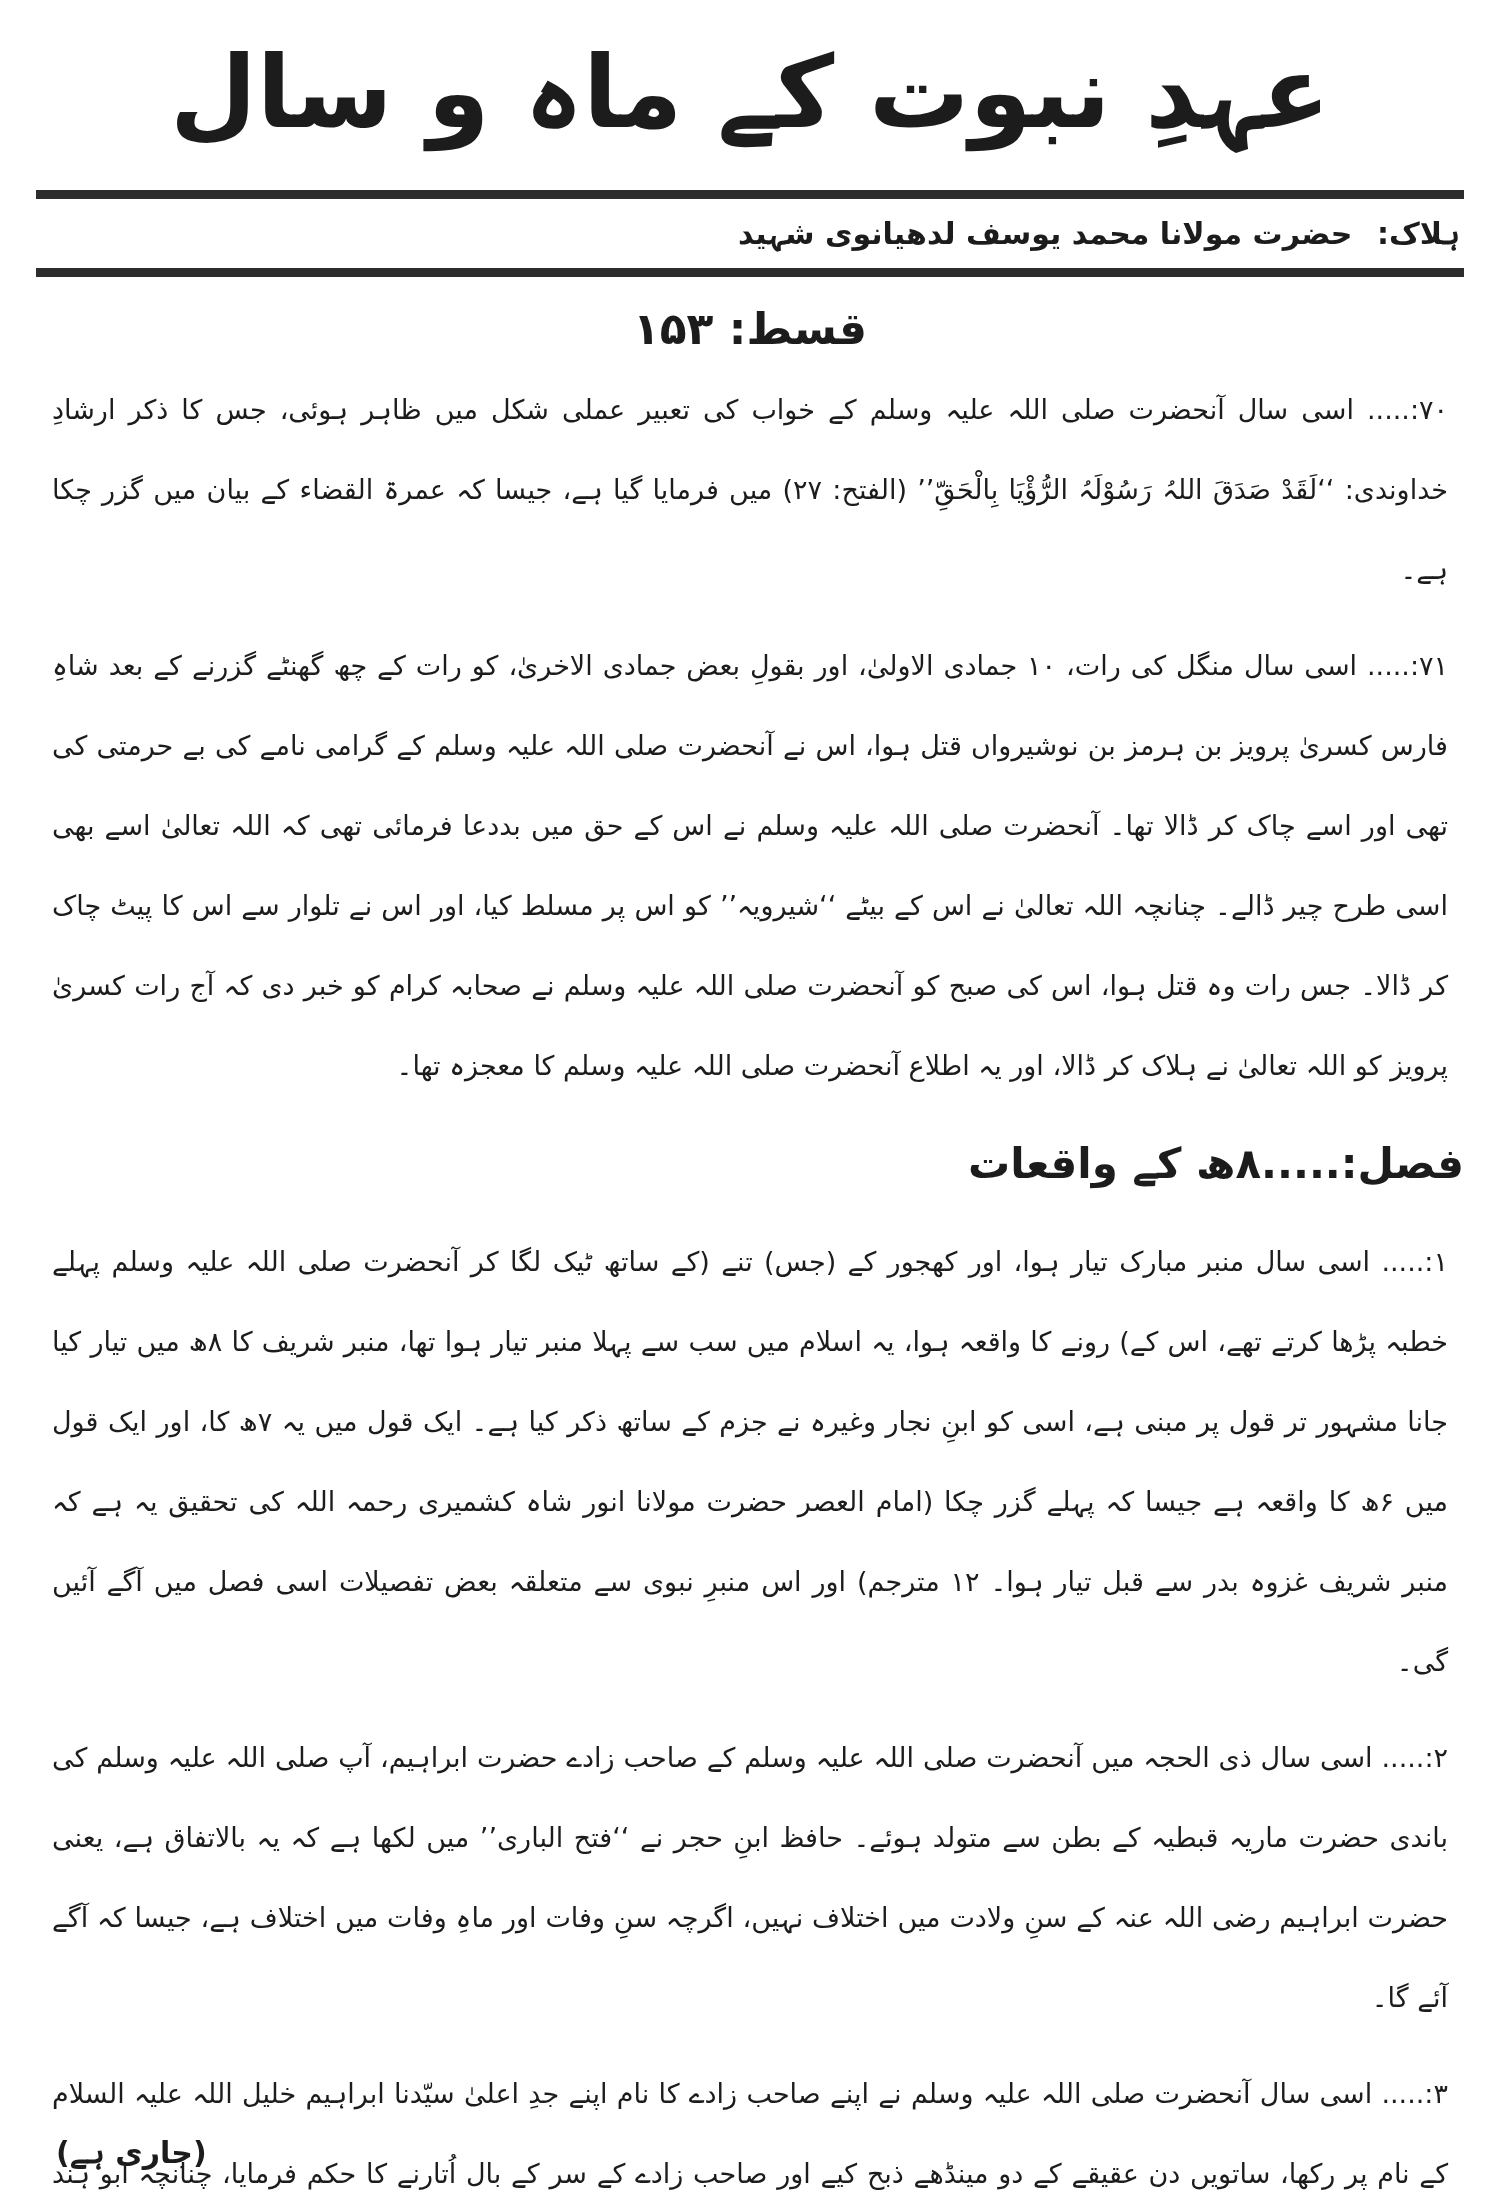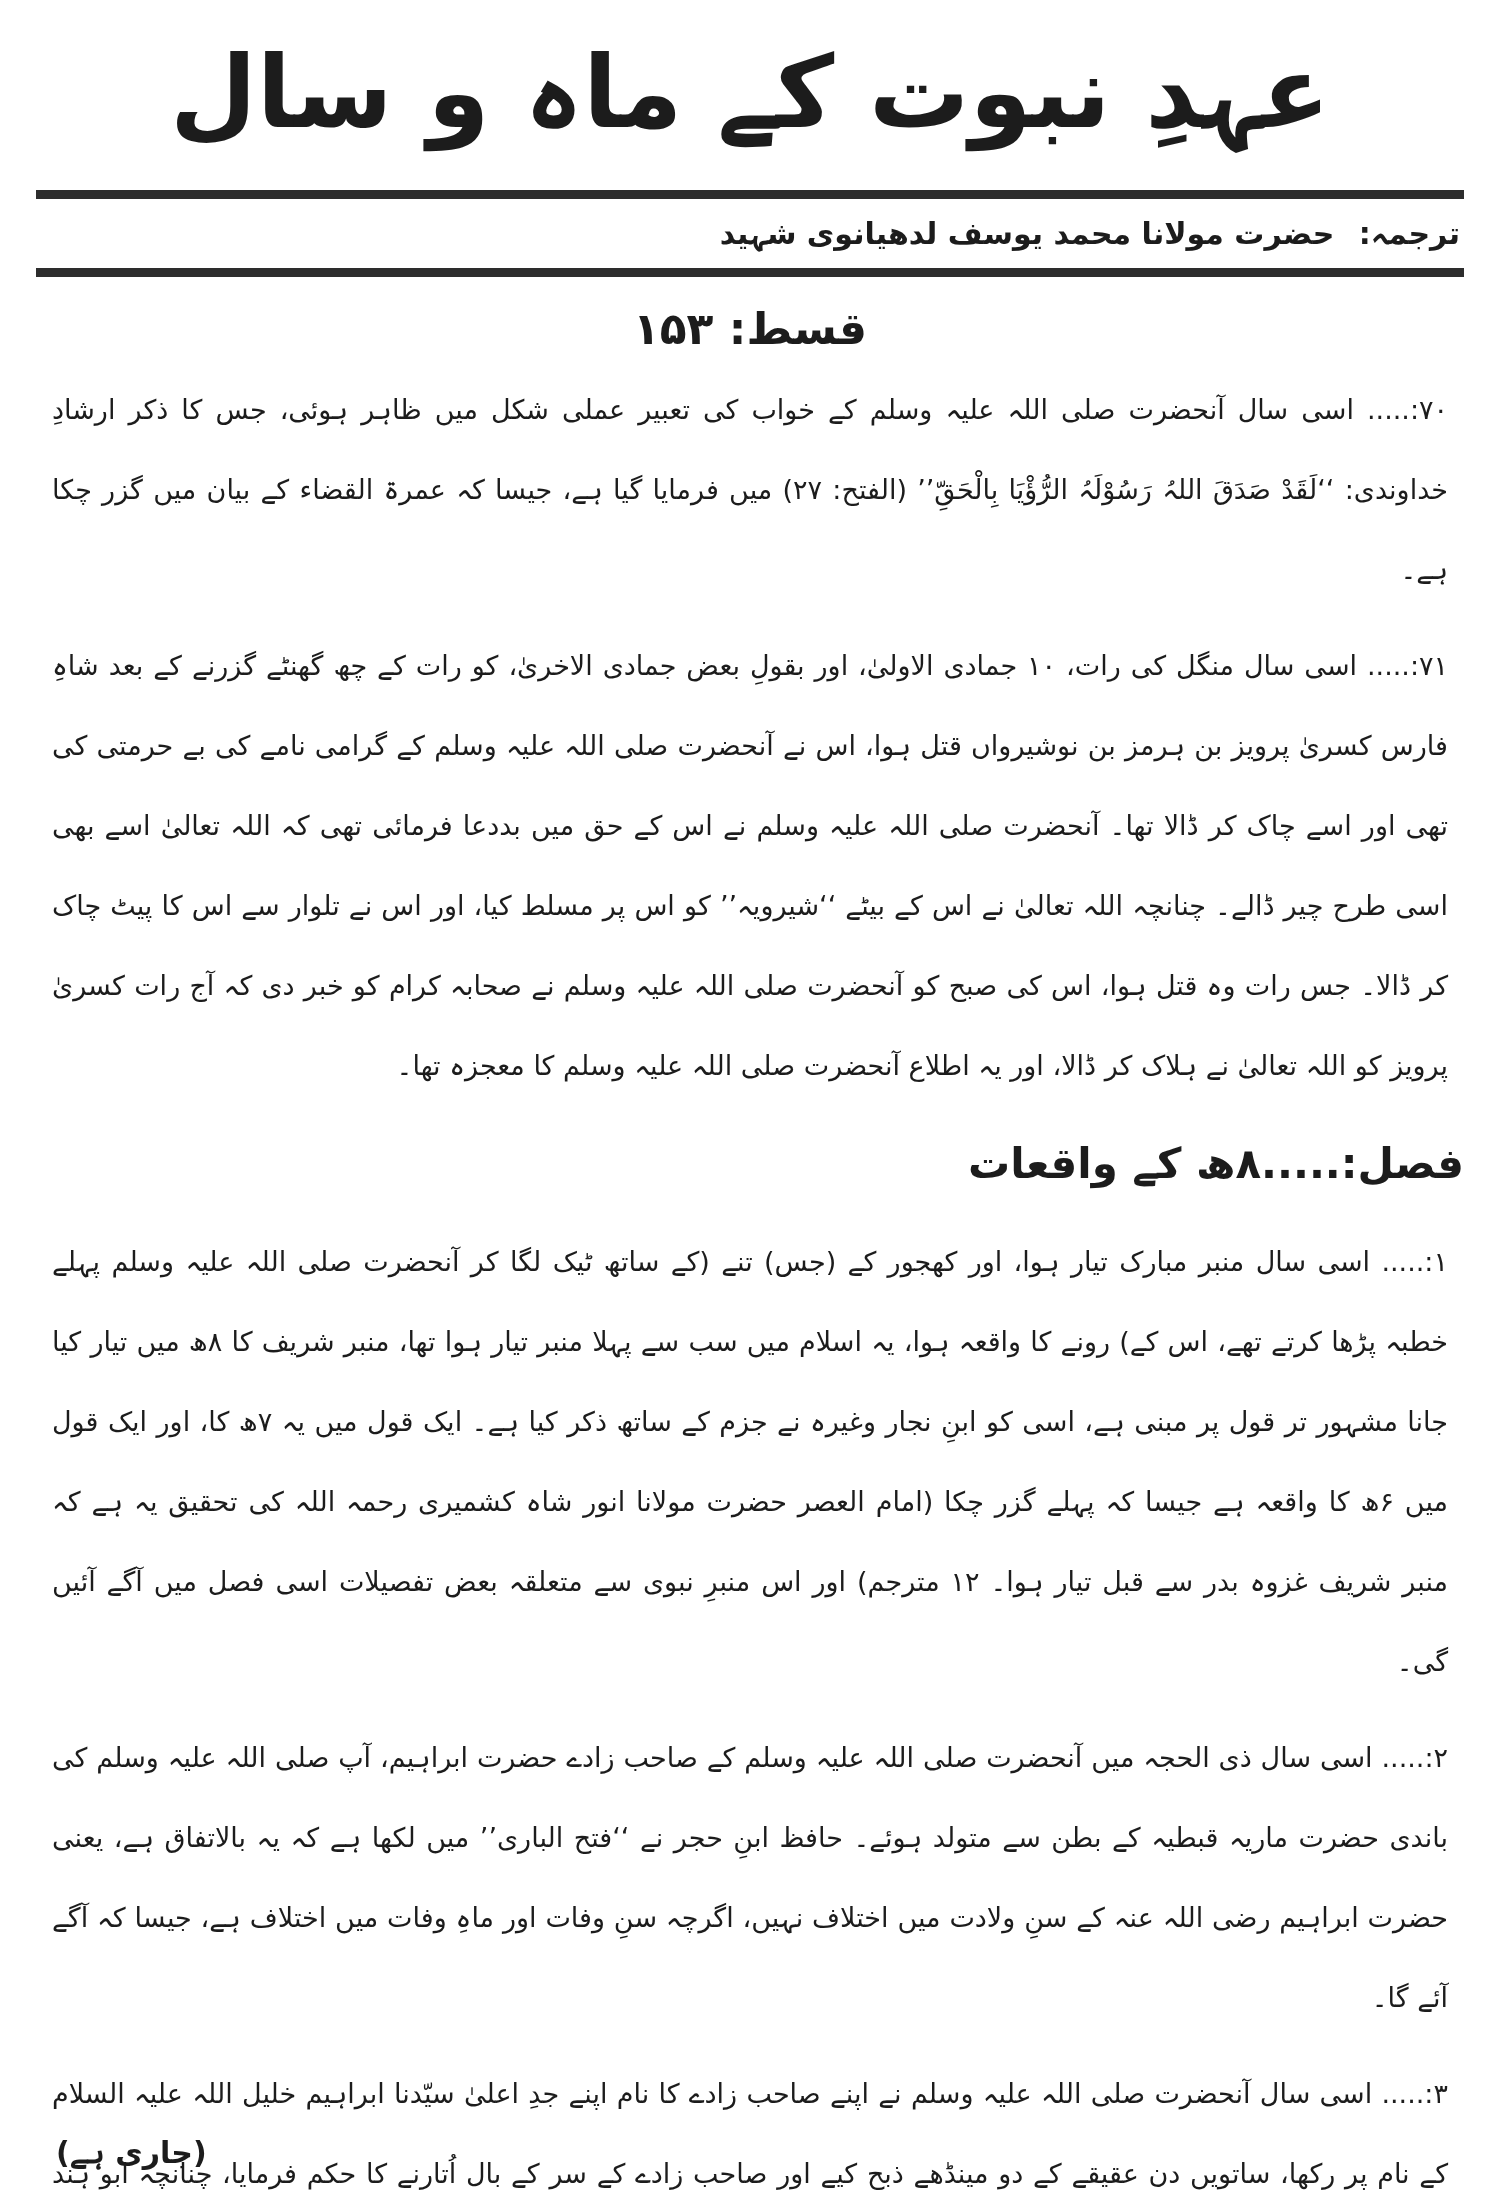--- a/index.html
+++ b/index.html
@@ -94,21 +94,21 @@
 
 <div class="page">
 
 
   <h1 class="title">عہدِ نبوت کے ماہ و سال</h1>
 
   <hr class="rule">
 
   <div class="byline">
     <div class="byline-item">
-      <span class="label">ترجمہ:</span>
+      <span class="label">ہلاک:</span>
       <span>حضرت مولانا محمد یوسف لدھیانوی شہید</span>
     </div>
   </div>
 
   <hr class="rule">
 
   <div class="episode-line">
     <span>قسط: ۱۵۳</span>
   </div>
 

